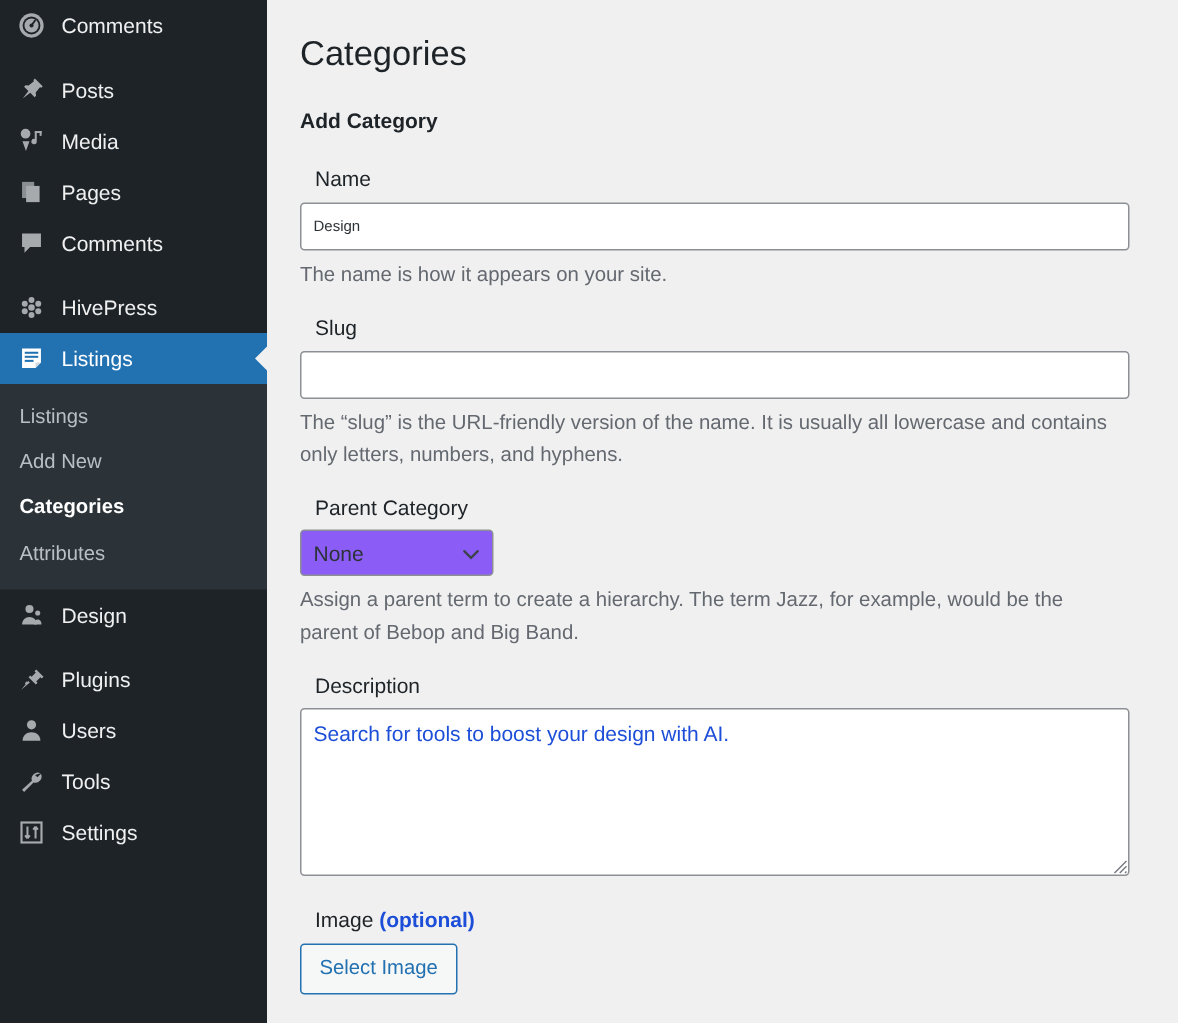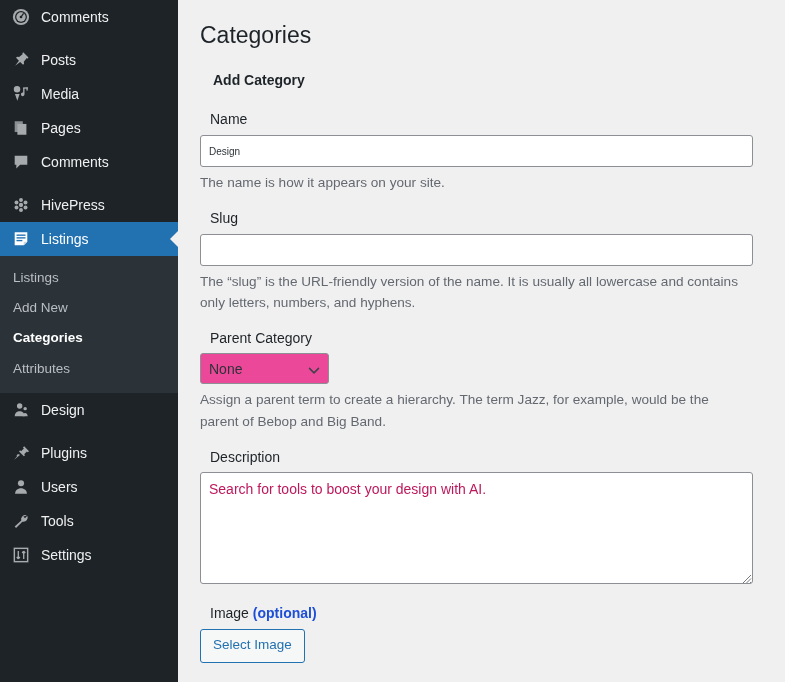--- a/index.html
+++ b/index.html
@@ -88,21 +88,21 @@
     font-weight: normal;
     color: #1d2327;
     margin: 9px 0 20px 0;
     line-height: 1.3;
     padding: 0;
   }
   #form-title {
     font-size: 14px;
     font-weight: bold;
     color: #1d2327;
-    margin: 0 0 20px 13px;
+    margin: 0 0 20px 0;
     line-height: 1.4;
   }
   .field { margin-bottom: 16px; }
   .field-label {
     display: block;
     font-size: 14px;
     color: #1d2327;
     margin-bottom: 5px;
     line-height: 1.4;
     margin-left: 10px;
@@ -133,21 +133,21 @@
   }
   .select-wrap {
     position: relative;
     display: inline-block;
   }
   .sel-input {
     width: 129px;
     height: 31px;
     border: 1px solid #8c8f94;
     border-radius: 3px;
-    background: #ec4899;
+    background: #8b5cf6;
     font-size: 14px;
     color: #2c3338;
     padding: 0 28px 0 8px;
     font-family: "Liberation Sans", "DejaVu Sans", sans-serif;
     appearance: none;
     -webkit-appearance: none;
     outline: none;
     line-height: 29px;
     display: block;
     cursor: pointer;
@@ -160,21 +160,21 @@
     width: 12px; height: 12px;
   }
   .textarea-wrap { position: relative; width: 553px; }
   .desc-textarea {
     width: 553px;
     height: 112px;
     border: 1px solid #8c8f94;
     border-radius: 3px;
     background: #fff;
     font-size: 14px;
-    color: #be185d;
+    color: #1d4ed8;
     padding: 7px 8px;
     font-family: "Liberation Sans", "DejaVu Sans", sans-serif;
     outline: none;
     resize: none;
     display: block;
     line-height: 1.4;
   }
   .resize-grip {
     position: absolute;
     right: 3px; bottom: 3px;

